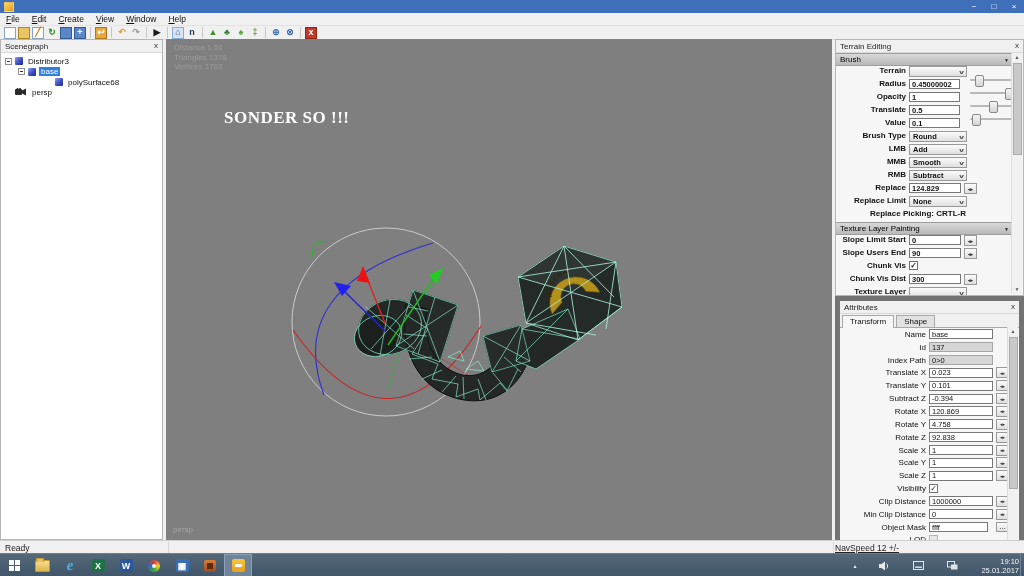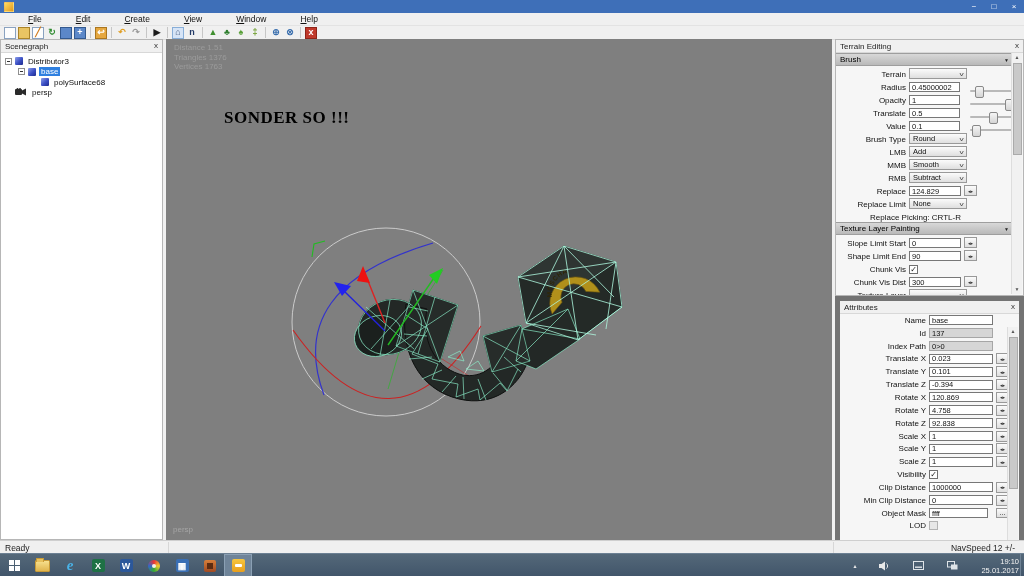--- a/index.html
+++ b/index.html
@@ -10,21 +10,21 @@
   .titlebar{position:absolute;left:0;top:0;width:1024px;height:13px;background:#3e6fb8;
             display:flex;align-items:center;color:#fff;}
   .appicon{width:8px;height:8px;margin:0 4px;background:linear-gradient(135deg,#ffd95e,#e09a20);border:1px solid #fff3;}
   .wtitle{position:absolute;left:0;right:0;text-align:center;font-size:8.5px;color:#fdfdfd;}
   .wbtns{margin-left:auto;display:flex;z-index:2;}
   .wbtn{width:20px;height:13px;display:flex;align-items:center;justify-content:center;font-size:8px;color:#fff;}
 
   
   .menubar{position:absolute;left:0;top:13px;width:1024px;height:12px;background:#f0f0f0;
            display:flex;align-items:center;border-bottom:1px solid #e3e3e3;}
-  .mitem{display:inline-block;padding:0 6px;font-size:8.5px;margin-left:22px;}
+  .mitem{display:inline-block;padding:0 6px;font-size:8.5px;}
   .mitem::first-letter{text-decoration:underline;}
 
   
   .toolbar{position:absolute;left:0;top:26px;width:1024px;height:13px;background:#f0f0f0;
            display:flex;align-items:center;border-bottom:1px solid #dcdcdc;padding-left:3px;}
   .tsep{width:1px;height:11px;background:#c6c6c6;margin:0 3px;}
   .ti{width:12px;height:12px;margin:0 1px;display:flex;align-items:center;justify-content:center;
       font-size:9px;font-weight:bold;border:1px solid transparent;box-sizing:border-box;line-height:1;}
   .ti.pressed{background:#d6e4f6;border:1px solid #88aed8;}
 
@@ -46,34 +46,34 @@
         margin-right:3px;position:relative;flex:none;}
   .texp::after{content:"";position:absolute;left:1px;right:1px;top:2px;border-top:1px solid #333;}
   .tcube{width:8px;height:8px;flex:none;margin-right:3px;border-radius:1px;
          background:linear-gradient(135deg,#8fa0ea 0%,#3b4fc4 55%,#1e2b8e 100%);}
   .tlabel{padding:0 2px;white-space:nowrap;}
   .tlabel.sel{background:#2f80e0;color:#fff;}
 
   
   .viewport{position:absolute;left:166px;top:39px;width:666px;height:501px;background:#7f7f7f;overflow:hidden;}
   .vstats{position:absolute;left:8px;top:4px;color:#9b9b9b;font-size:8px;line-height:9.5px;}
-  .vwarn{position:absolute;left:58px;top:69px;color:#000000;font-family:"Liberation Serif",serif;
+  .vwarn{position:absolute;left:58px;top:69px;color:#ffffff;font-family:"Liberation Serif",serif;
          font-weight:bold;font-size:17px;letter-spacing:.5px;}
   .vcam{position:absolute;left:7px;bottom:6px;color:#a5a5a5;font-size:8px;}
 
   
   .terrain{position:absolute;left:835px;top:39px;width:189px;height:257px;background:#f6f6f6;
            border:1px solid #b6b6b6;box-sizing:border-box;overflow:hidden;}
   .attrs{position:absolute;left:835px;top:296px;width:189px;height:285px;background:#f6f6f6;
          border:5px solid #737373;box-sizing:border-box;overflow:hidden;}
   .vscroll{position:absolute;right:1px;width:10px;background:#f1f1f1;border-left:1px solid #ddd;}
   .sarrow{position:absolute;left:0;width:10px;height:9px;font-size:5px;color:#555;text-align:center;line-height:9px;}
   .sthumb{position:absolute;left:1px;width:7px;background:#c9c9c9;border:1px solid #aaa;}
 
-  .prow{height:13px;display:flex;align-items:flex-end;font-size:8px;}
+  .prow{height:13px;display:flex;align-items:flex-start;font-size:8px;font-weight:bold;}
   .plabel{width:70px;flex:none;text-align:right;padding-right:3px;white-space:nowrap;}
   .arow{height:12.85px;display:flex;align-items:center;font-size:8px;}
   .arow .plabel{width:86px;}
   .pinput{height:10px;box-sizing:border-box;background:#fff;border:1px solid #777;
           font-size:7.5px;display:flex;align-items:center;padding:0 2px;white-space:nowrap;overflow:hidden;}
   .prow .pinput{width:52px;}
   .arow .pinput{width:64px;}
   .pinput.ro{background:#d6d6d6;border-color:#a6a6a6;}
   .psel{width:58px;height:11px;box-sizing:border-box;background:linear-gradient(#fbfbfb,#dfdfdf);
         border:1px solid #999;font-size:7.5px;display:flex;align-items:center;justify-content:space-between;
@@ -93,21 +93,21 @@
   .pdots{width:14px;height:10px;box-sizing:border-box;margin-left:8px;border:1px solid #999;
          background:linear-gradient(#fbfbfb,#dfdfdf);font-size:7px;text-align:center;line-height:7px;}
   .tabs{height:13px;display:flex;align-items:flex-end;background:#f0f0f0;border-bottom:1px solid #a9a9a9;padding-left:2px;}
   .tab{padding:1px 7px 1px 7px;font-size:8px;border:1px solid #a9a9a9;border-bottom:none;background:#e2e2e2;margin-right:2px;}
   .tab.active{background:#f6f6f6;position:relative;top:1px;padding-bottom:2px;}
 
   
   .statusbar{position:absolute;left:0;top:540px;width:1024px;height:13px;background:#f0f0f0;
              border-top:1px solid #cfcfcf;font-size:8.5px;color:#222;}
   .stready{position:absolute;left:5px;top:2px;}
-  .stnav{position:absolute;left:835px;width:180px;top:2px;text-align:right;}
+  .stnav{position:absolute;left:835px;width:180px;top:2px;text-align:left;text-decoration:underline;}
   .stdiv{position:absolute;top:1px;bottom:1px;width:1px;background:#d7d7d7;}
 
   
   .taskbar{position:absolute;left:0;top:553px;width:1024px;height:23px;
            background:linear-gradient(#546879,#41556a);border-top:1px solid #6c8093;}
   .tbrow{display:flex;height:100%;align-items:center;}
   .tbi{width:28px;height:23px;display:flex;align-items:center;justify-content:center;flex:none;}
   .tbi.active{background:#6f8499;box-shadow:inset 0 0 0 1px #8ba0b4;}
   .winlogo{width:11px;height:11px;display:grid;grid-template-columns:1fr 1fr;grid-template-rows:1fr 1fr;gap:1px;}
   .winlogo div{background:#fff;}
@@ -188,21 +188,21 @@
       <div class="trow" style="padding-left: 4px;">
         <span class="texp"></span>
         <span class="tcube"></span>
         <span class="tlabel">Distributor3</span>
       </div>
       <div class="trow" style="padding-left: 17px;">
         <span class="texp"></span>
         <span class="tcube"></span>
         <span class="tlabel sel">base</span>
       </div>
-      <div class="trow" style="padding-left: 30px;">
+      <div class="trow" style="padding-left: 44px;">
         <span style="width: 10px;"></span>
         <span class="tcube"></span>
         <span class="tlabel">polySurface68</span>
       </div>
       <div class="trow" style="padding-left: 4px;">
         <span style="width: 10px;"></span>
         <span><svg width="12" height="8" viewBox="0 0 12 8" style="margin-right:3px">
             <rect x="0" y="1" width="7" height="6" rx="1" fill="#2a2a2a"></rect>
             <polygon points="7,2.5 11,0.5 11,7.5 7,5.5" fill="#2a2a2a"></polygon>
             <circle cx="2.5" cy="1" r="1" fill="#2a2a2a"></circle>
@@ -367,21 +367,21 @@
     <div class="shead">
       <span>Texture Layer Painting</span>
     </div>
     <div id="tlprows">
         <div class="prow">
           <span class="plabel">Slope Limit Start</span>
           <div class="pinput">0</div>
           <div class="pspin"></div>
         </div>
         <div class="prow">
-          <span class="plabel">Shape Limit End</span>
+          <span class="plabel">Slope Users End</span>
           <div class="pinput">90</div>
           <div class="pspin"></div>
         </div>
         <div class="prow">
           <span class="plabel">Chunk Vis</span>
           <div class="pcheck on"></div>
         </div>
         <div class="prow">
           <span class="plabel">Chunk Vis Dist</span>
           <div class="pinput">300</div>
@@ -400,20 +400,24 @@
     <div class="sarrow" style="bottom:0;">▼</div>
     <div class="sthumb" style="top:10px;height:90px;"></div>
   </div>
 </div>
 
 <div class="attrs">
   <div class="phead">
     <span>Attributes</span>
     <span class="pclose">x</span>
   </div>
+  <div class="tabs" id="attrtabs">
+      <div class="tab active">Transform</div>
+      <div class="tab">Shape</div>
+    </div>
   <div style="margin-right:10px;" id="attrrows">
       <div class="arow">
         <span class="plabel">Name</span>
         <div class="pinput">base</div>
       </div>
       <div class="arow">
         <span class="plabel">Id</span>
         <div class="pinput ro">137</div>
       </div>
       <div class="arow">
@@ -424,21 +428,21 @@
         <span class="plabel">Translate X</span>
         <div class="pinput">0.023</div>
         <div class="pspin"></div>
       </div>
       <div class="arow">
         <span class="plabel">Translate Y</span>
         <div class="pinput">0.101</div>
         <div class="pspin"></div>
       </div>
       <div class="arow">
-        <span class="plabel">Translate Z</span>
+        <span class="plabel">Subtract Z</span>
         <div class="pinput">-0.394</div>
         <div class="pspin"></div>
       </div>
       <div class="arow">
         <span class="plabel">Rotate X</span>
         <div class="pinput">120.869</div>
         <div class="pspin"></div>
       </div>
       <div class="arow">
         <span class="plabel">Rotate Y</span>

